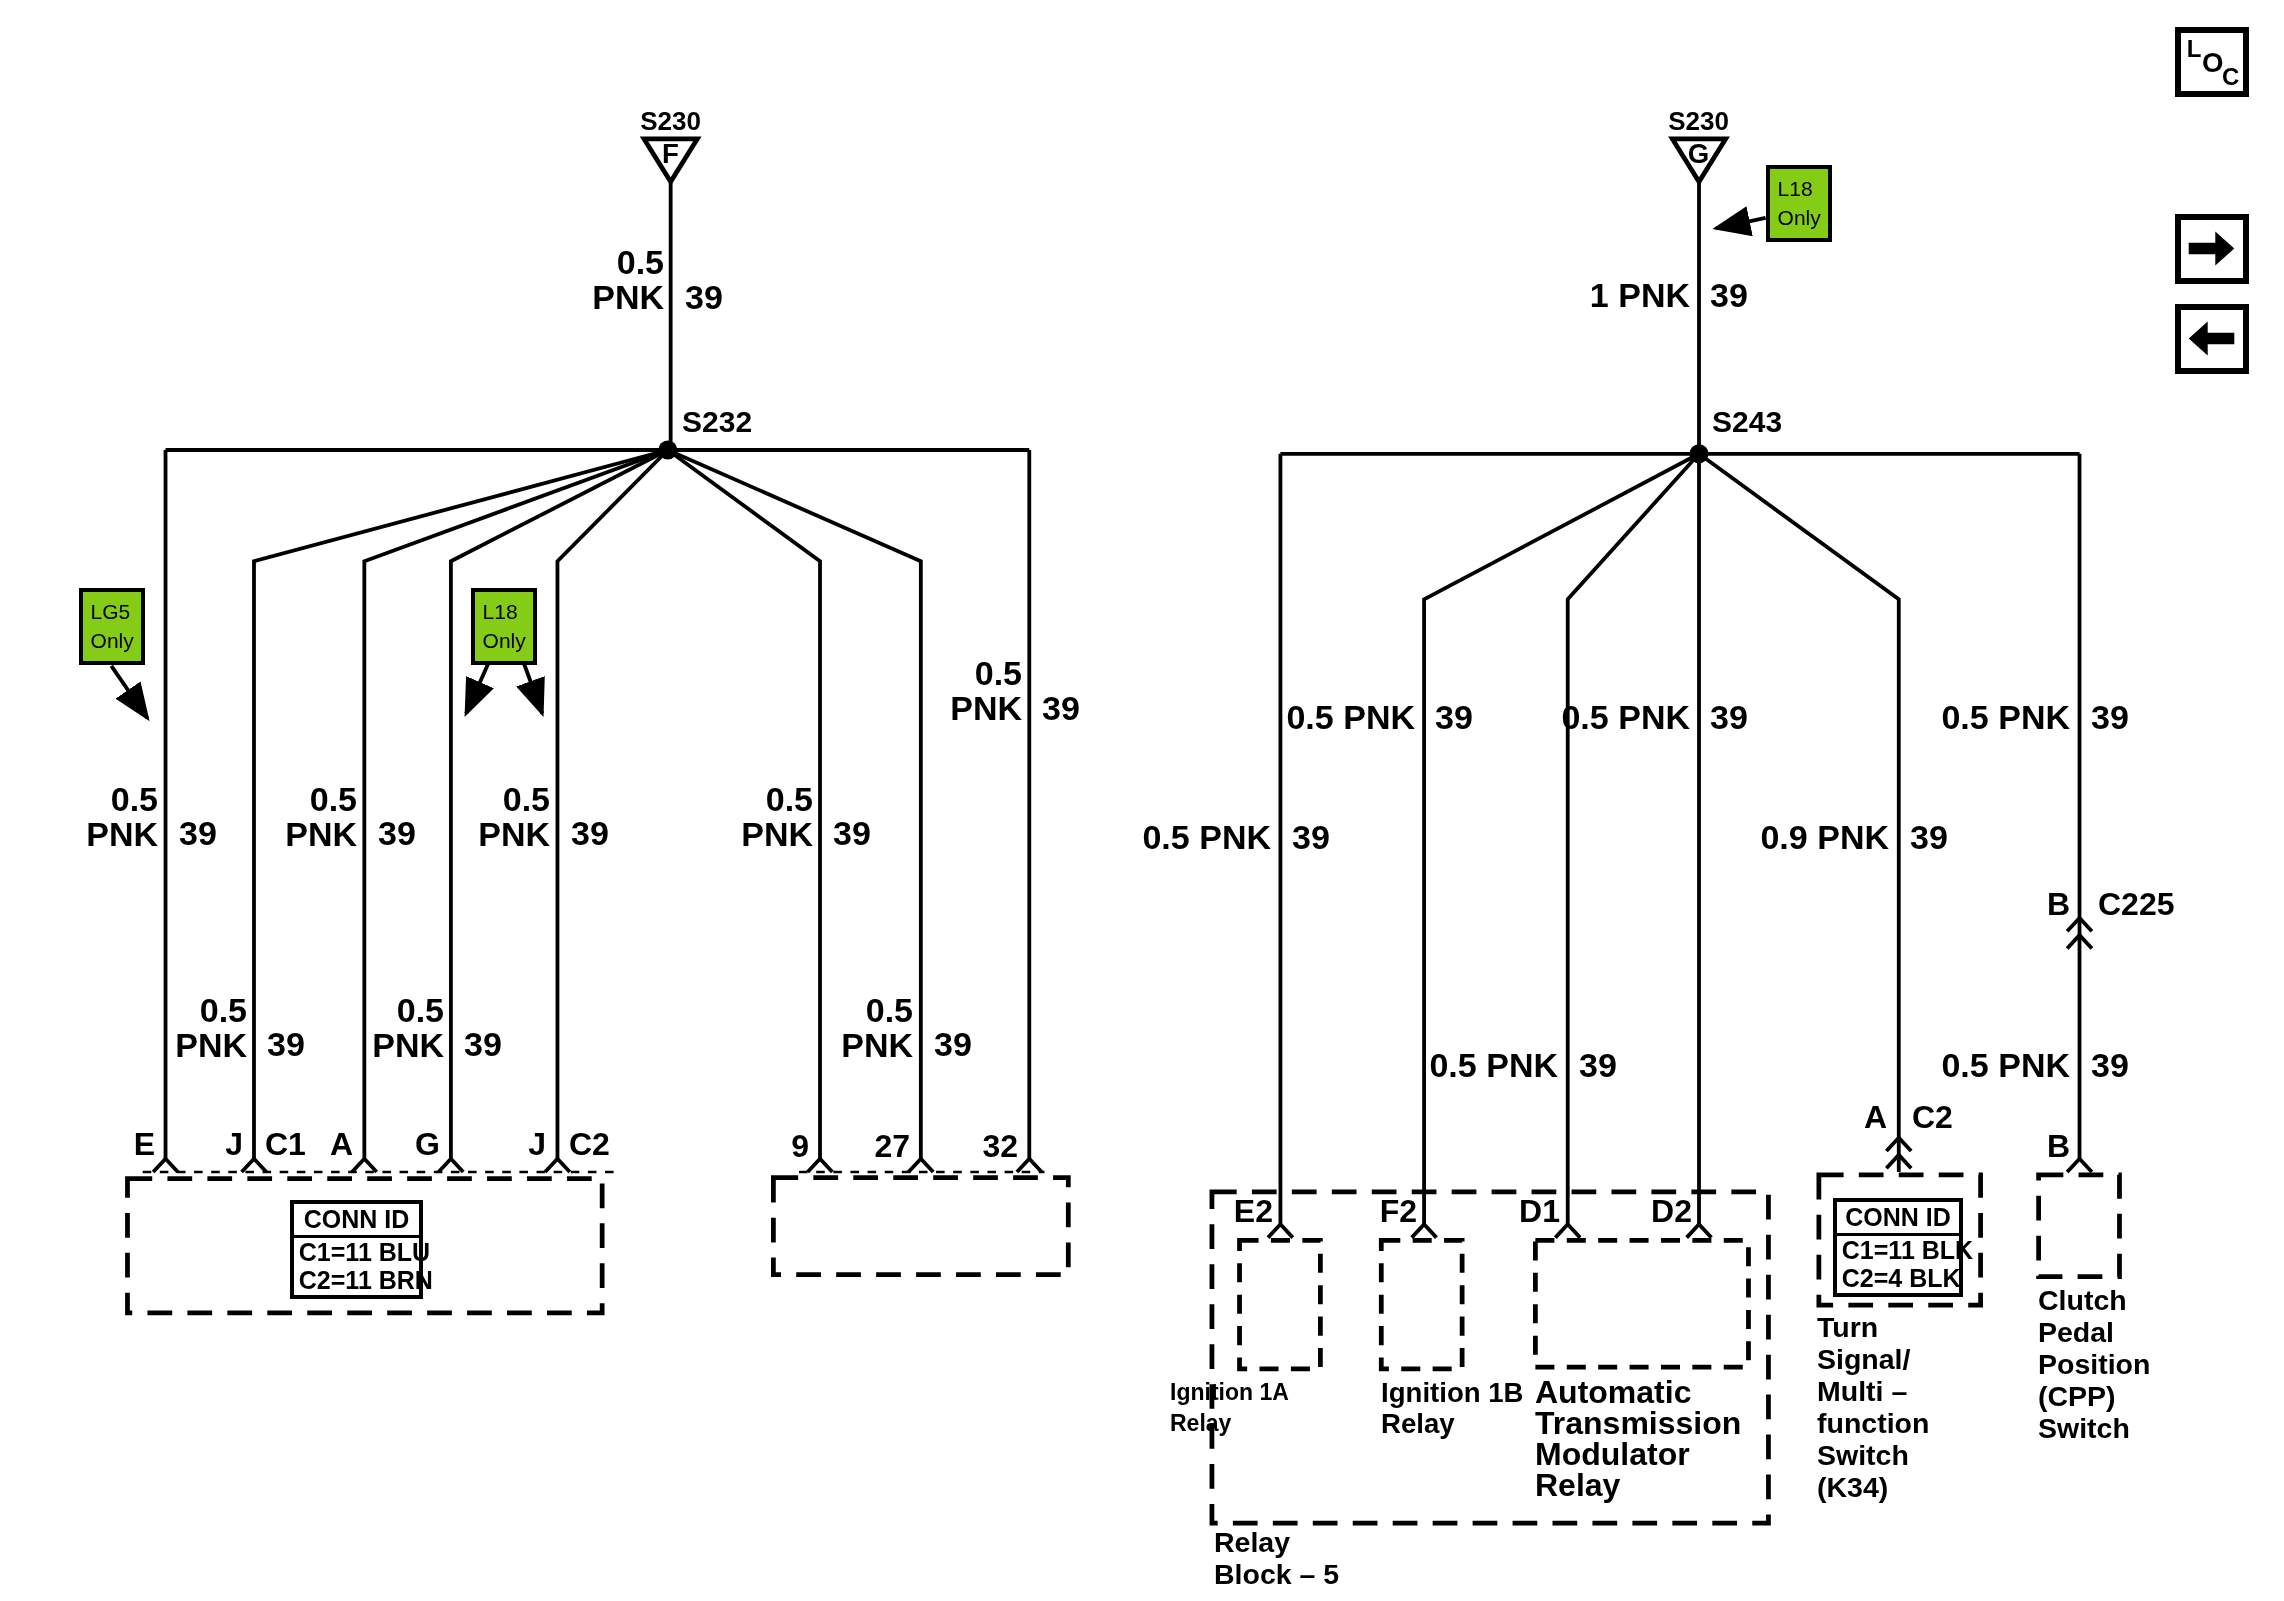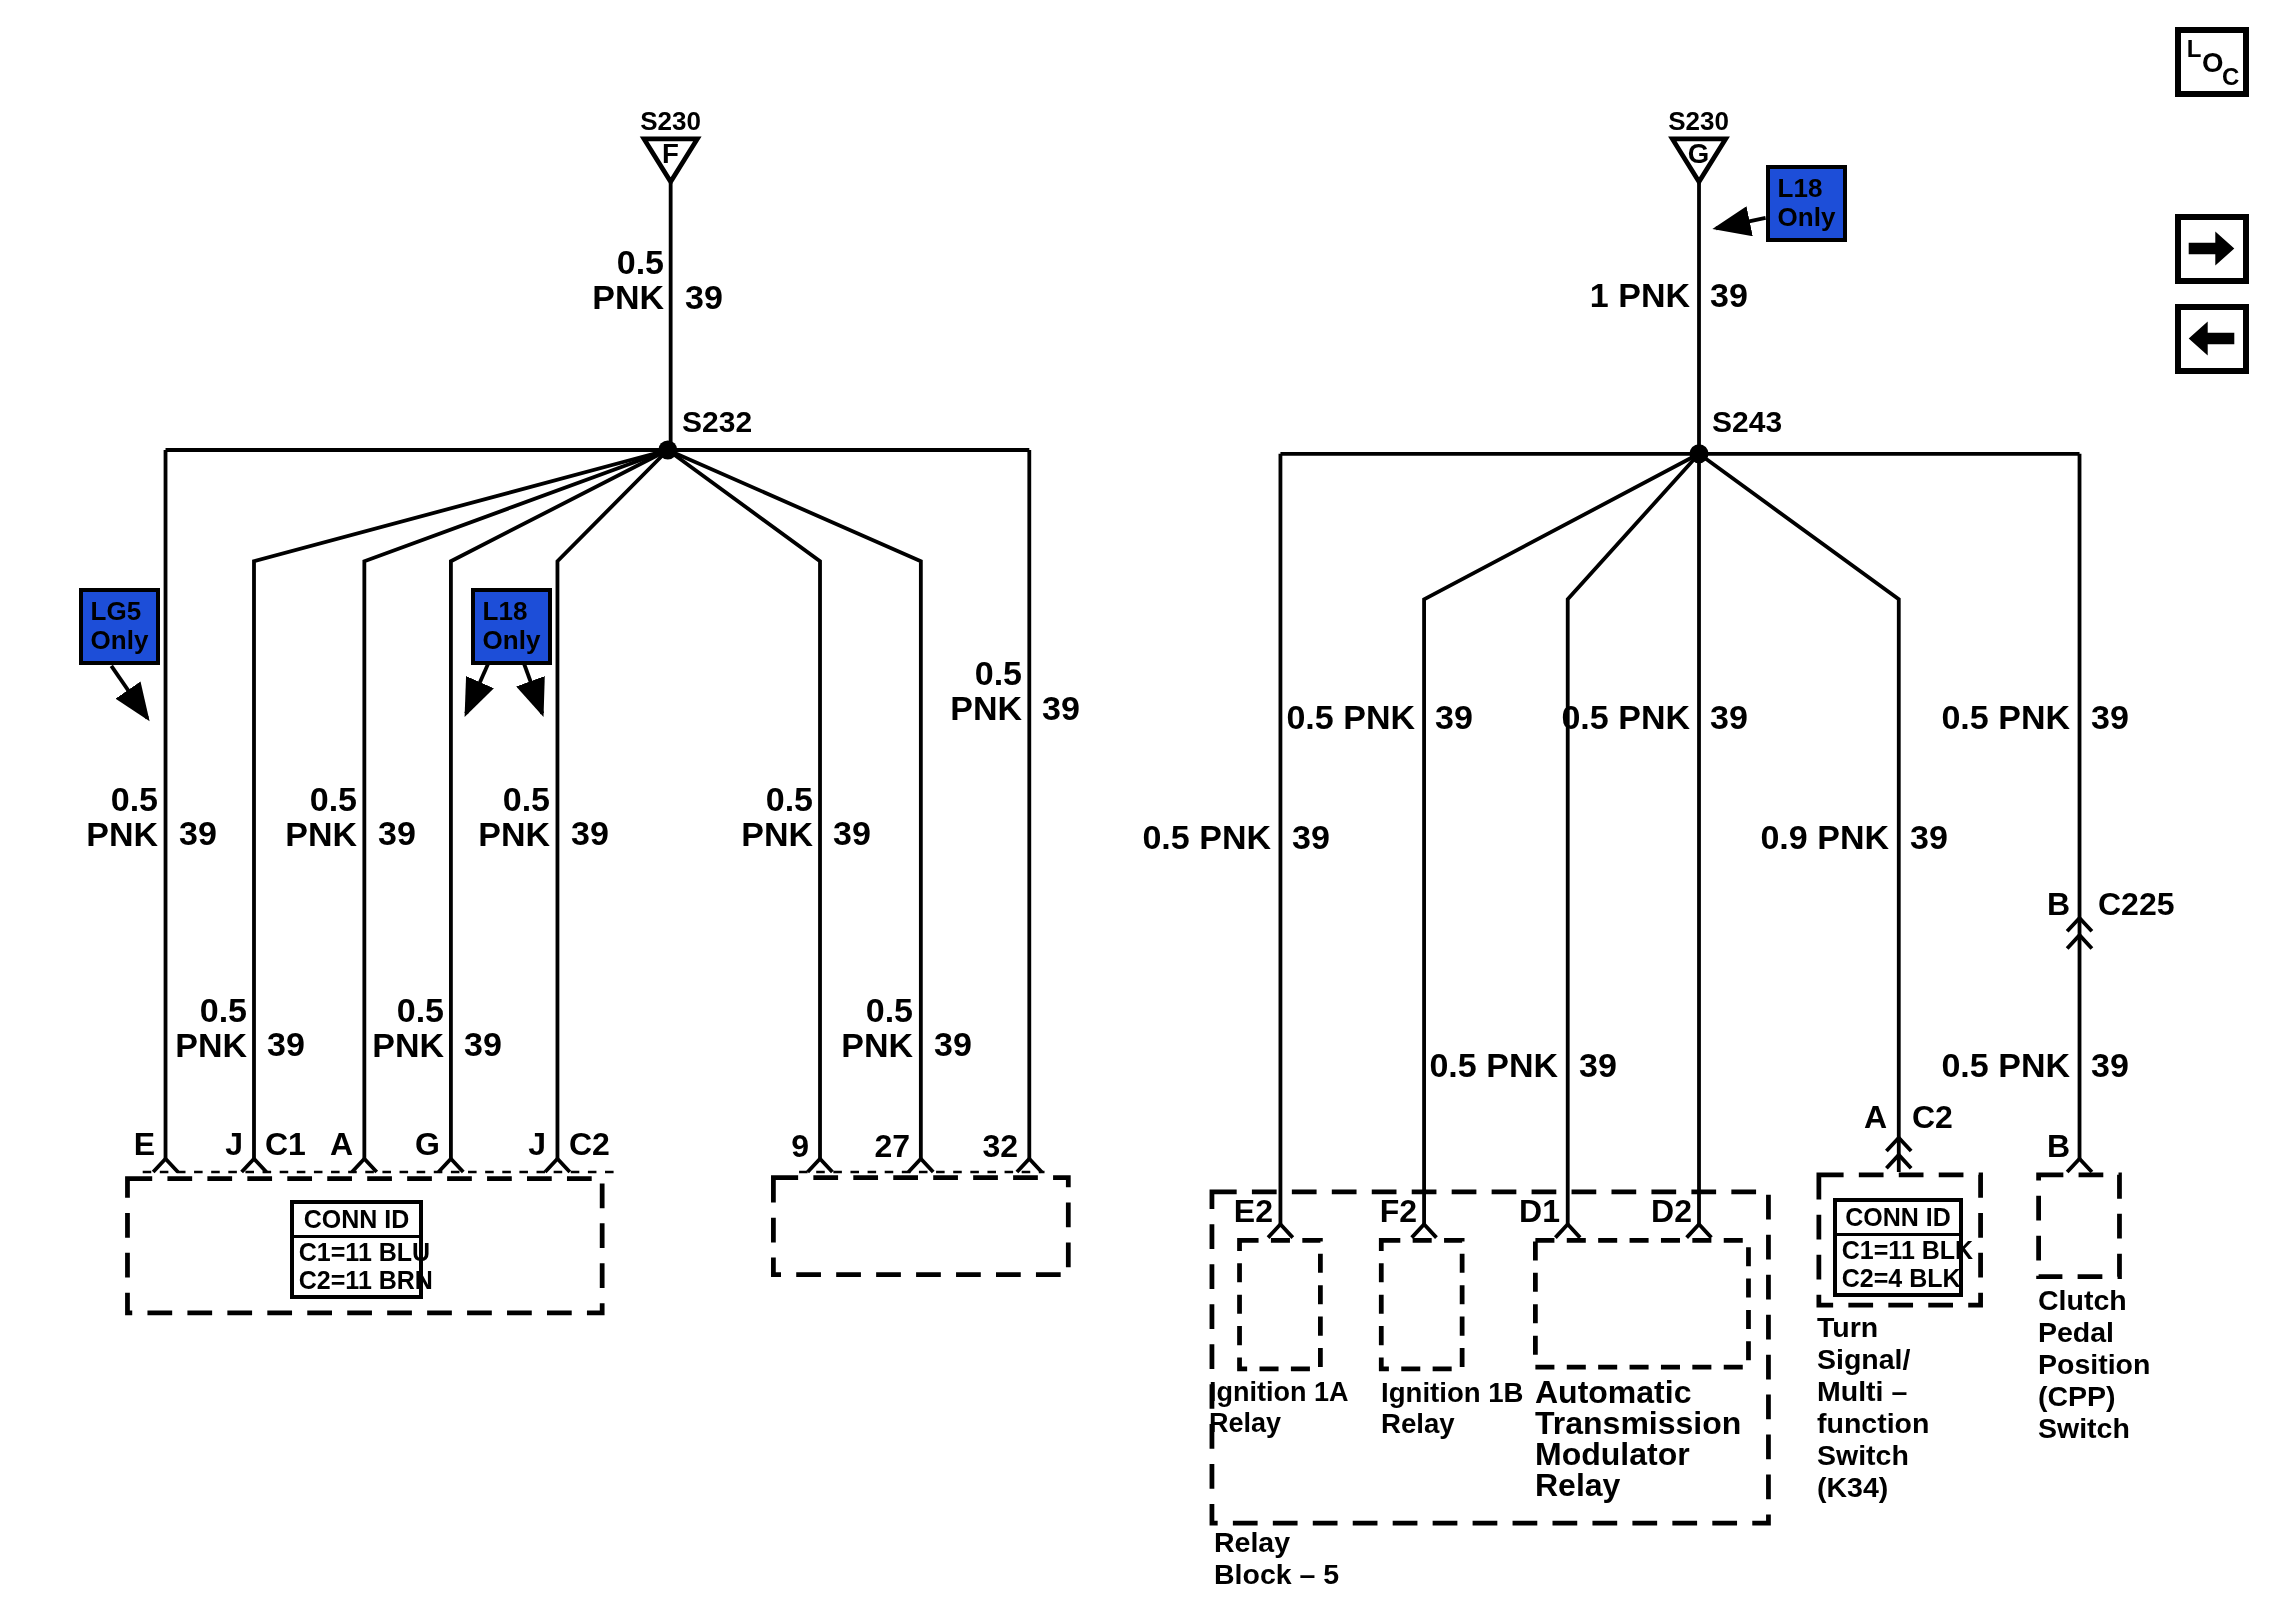--- a/index.html
+++ b/index.html
@@ -6,22 +6,22 @@
   .canvas{position:relative;width:2285px;height:1602px;background:#fff;overflow:hidden;
           font-family:"Liberation Sans",sans-serif;color:#000}
   svg.wires{position:absolute;left:0;top:0}
   .wl{position:absolute;font-weight:bold;font-size:34px;line-height:35px;white-space:nowrap}
   .stack{text-align:right}
   .pin{position:absolute;font-weight:bold;font-size:32px;line-height:32px;white-space:nowrap}
   .splice{position:absolute;font-weight:bold;font-size:30px;line-height:30px;white-space:nowrap}
   .s230{position:absolute;font-weight:bold;font-size:26px;line-height:26px;text-align:center;width:105px}
   .tap{position:absolute;font-weight:bold;font-size:27.6px;line-height:27.6px;text-align:center;width:95px}
   .comp{position:absolute;font-weight:bold;font-size:28.5px;line-height:32px;white-space:nowrap}
-  .notebox{position:absolute;border:4.8px solid #000;background:#1d4ed8;font-weight:bold;
-           font-size:26px;line-height:29.5px;padding:4.8px 7.6px;box-sizing:border-box}
+  .notebox{position:absolute;border:4.8px solid #000;background:#84cc16;font-weight:normal;
+           font-size:21px;line-height:29.5px;padding:4.8px 7.6px;box-sizing:border-box}
   .connid{position:absolute;border:4.8px solid #000;background:#fff;font-weight:bold;box-sizing:border-box}
   .connid .t{font-size:25px;line-height:25px;text-align:center;border-bottom:3.8px solid #000;padding:2.9px 3.8px}
   .connid .r{font-size:25px;line-height:25px;padding:1.9px 4.8px;white-space:nowrap}
   .iconbox{position:absolute;width:74px;height:70px;border:6.7px solid #000;background:#fff;box-sizing:border-box}
   .locbox span{position:absolute;font-weight:bold}
   .mleft{margin-left:9.5px}
 </style>
 </head>
 <body>
 
@@ -269,21 +269,21 @@
 
   <div class="pin" style="right:398px;top:1101px">A</div>
   <div class="pin" style="left:1912px;top:1101px">C2</div>
   <div class="pin" style="right:215px;top:1130px">B</div>
 
   <div class="pin" style="right:1012px;top:1195px">E2</div>
   <div class="pin" style="right:868px;top:1195px">F2</div>
   <div class="pin" style="right:725px;top:1195px">D1</div>
   <div class="pin" style="right:593px;top:1195px">D2</div>
 
-  <div class="comp" style="left:1209px;top:1377px;font-size:27px;line-height:31px">
+  <div class="comp" style="left:1170px;top:1377px;font-size:23px;line-height:31px">
     <div>Ignition 1A</div>
       <div>Relay</div>
   </div>
   <div class="comp" style="left:1381px;top:1377px;font-size:27.6px;line-height:31px">
     <div>Ignition 1B</div>
       <div>Relay</div>
   </div>
   <div class="comp" style="left:1535px;top:1377px;font-size:32px;line-height:31px">
     <div>Automatic</div>
       <div>Transmission</div>

